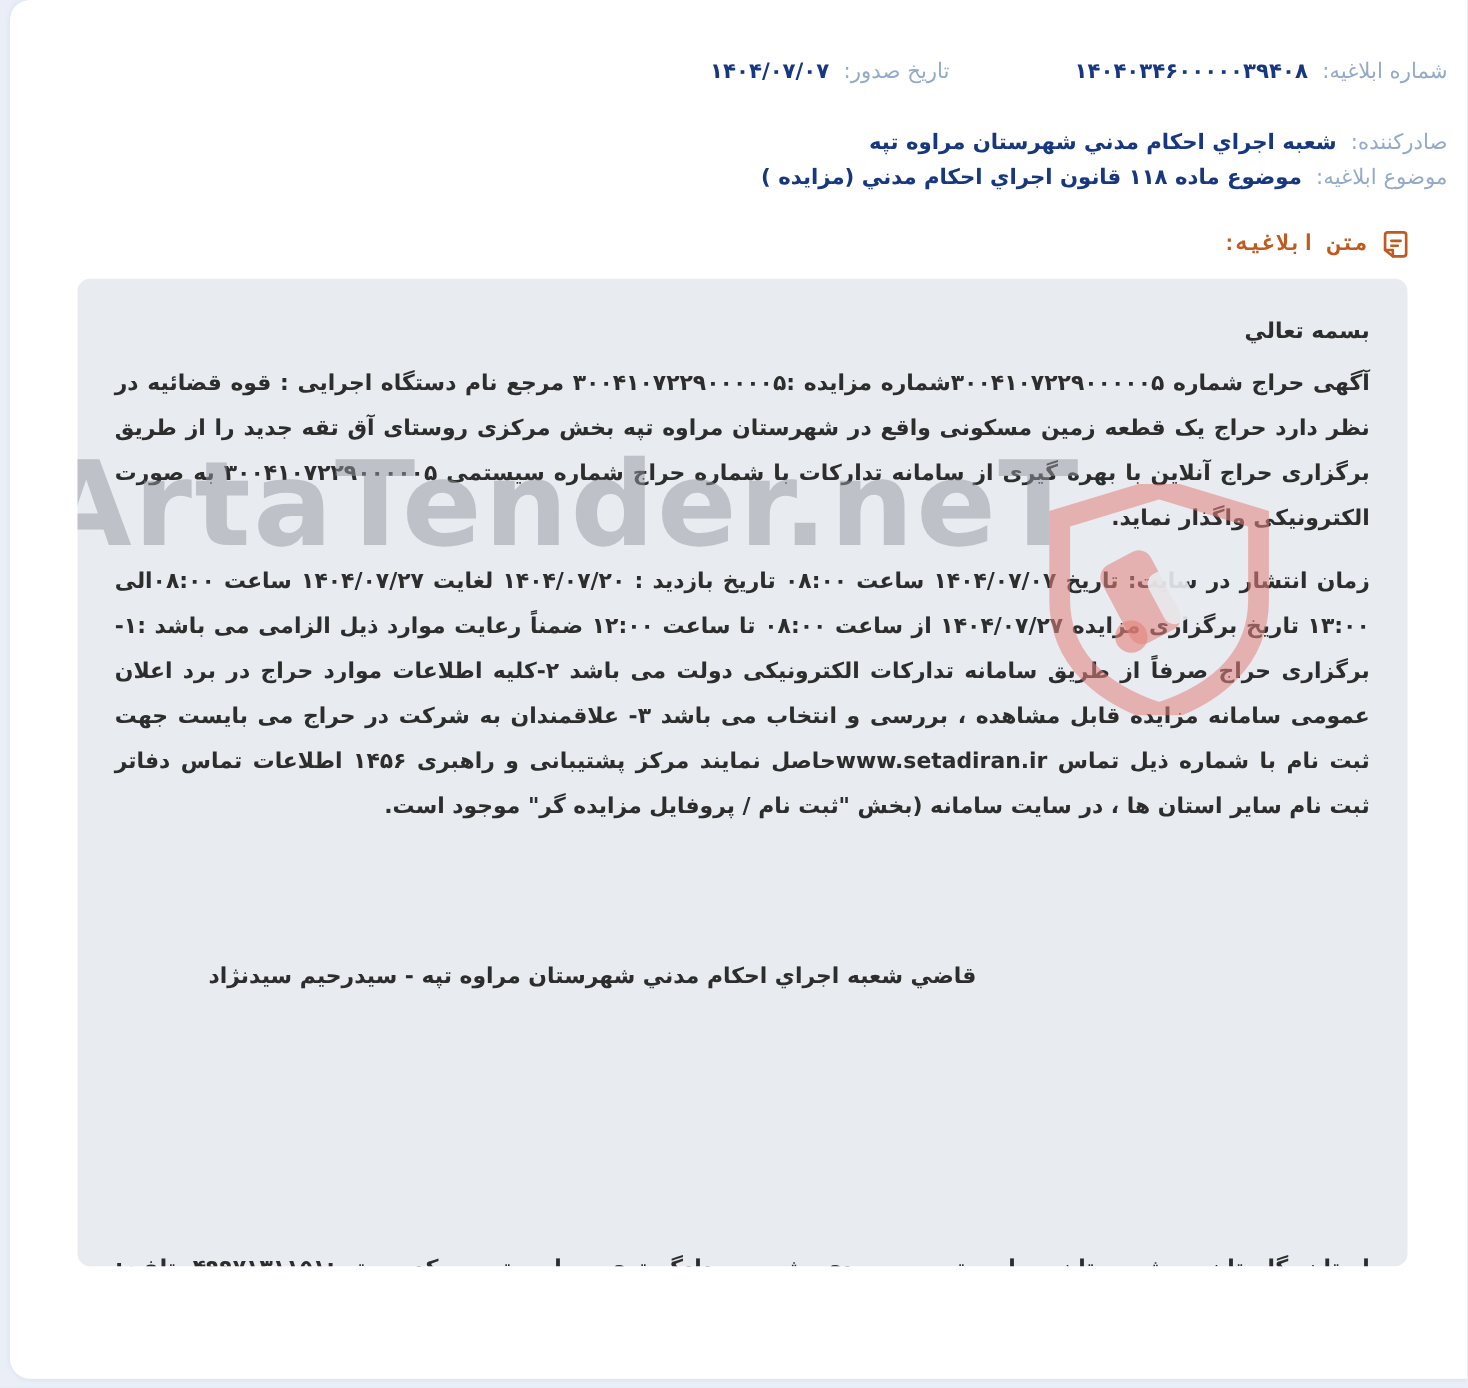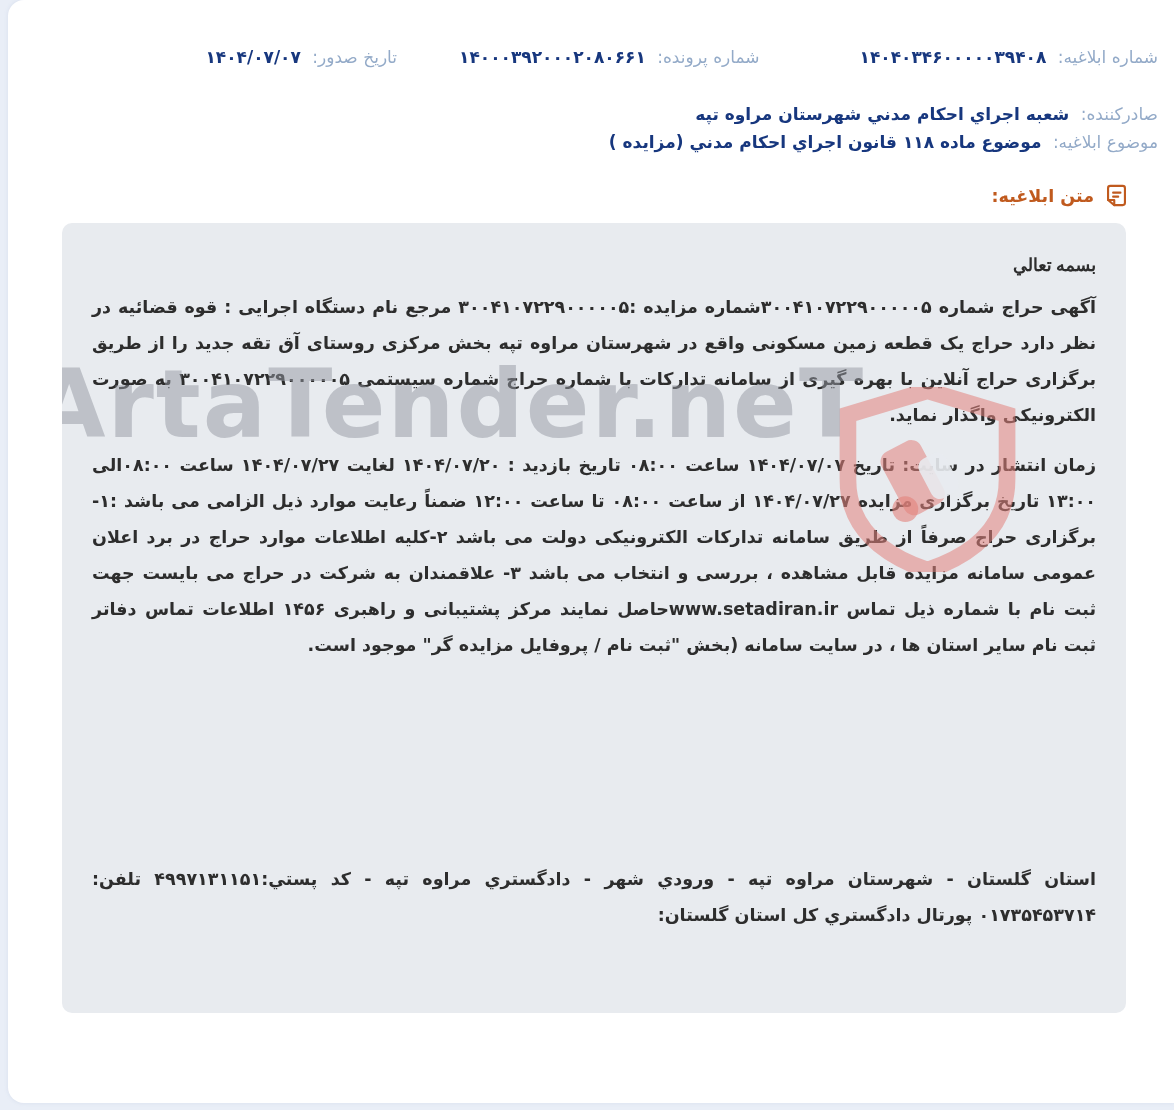--- a/index.html
+++ b/index.html
@@ -19,32 +19,32 @@
   .field{white-space:nowrap;text-align:center;}
   .field-notif{margin-left:100px;}
   .field-case{margin-left:62px;}
   .lbl{color:#93aac8;font-weight:normal;margin-left:6px;}
   .val{color:#17377e;font-weight:bold;}
   .hrow2{padding-right:16px;margin-top:37px;font-size:17px;}
   .hrow3{padding-right:16px;margin-top:8px;font-size:17px;}
   .section-row{
     display:flex;align-items:center;gap:9px;
     padding-right:44px;margin-top:30px;
-    color:#c05a1e;font-weight:bold;font-size:17.5px;
+    color:#c05a1e;font-weight:bold;font-size:17.5px;font-family:Liberation Mono, monospace;
   }
   .section-row svg{flex:0 0 auto;}
   
   .notice-box{
     position:relative;margin:14px 48px 0 54px;height:742px;
     background:#e8ebef;border-radius:10px;
     padding:24px 30px 24px 30px;overflow:hidden;
     color:#2d2d2d;font-weight:bold;font-size:17.5px;line-height:36px;
     text-align:justify;text-justify:inter-word;
   }
-  .bismillah{margin-bottom:6px;font-family:Liberation Serif, serif;}
+  .bismillah{margin-bottom:6px;}
   .para2{margin-top:14px;}
   .judge-line{text-align:right;padding-left:75px;margin-top:100px;text-align:left;direction:rtl;}
   .judge-inner{display:inline-block;direction:rtl;}
   .footer-line{margin-top:198px;}
   
   .watermark{
     position:absolute;left:118px;top:164px;width:850px;height:185px;
     pointer-events:none;z-index:3;display:flex;align-items:flex-start;
   }
   .wm-text{
@@ -56,24 +56,20 @@
 </style>
 </head>
 <body>
 
 <div class="card">
 
   <div class="hrow1">
     <span class="field field-notif">
       <span class="lbl">شماره ابلاغیه:</span>
       <span class="val">۱۴۰۴۰۳۴۶۰۰۰۰۰۳۹۴۰۸</span>
-    </span>
-    <span class="field field-case">
-      <span class="lbl">شماره پرونده:</span>
-      <span class="val">۱۴۰۰۰۳۹۲۰۰۰۲۰۸۰۶۶۱</span>
     </span>
     <span class="field">
       <span class="lbl">تاریخ صدور:</span>
       <span class="val">۱۴۰۴/۰۷/۰۷</span>
     </span>
   </div>
 
   <div class="hrow2">
     <span class="lbl">صادرکننده:</span>
     <span class="val">شعبه اجراي احکام مدني شهرستان مراوه تپه</span>
@@ -93,20 +89,21 @@
         <path d="M4.5 16 L10 16 L10 20.5"></path>
       </svg>
     </span>
     <span>متن ابلاغیه:</span>
   </div>
 
   <div class="notice-box">
     <div class="bismillah">بسمه تعالي</div>
     <div class="para1">آگهی حراج شماره ۳۰۰۴۱۰۷۲۲۹۰۰۰۰۰۵شماره مزایده :۳۰۰۴۱۰۷۲۲۹۰۰۰۰۰۵ مرجع  نام دستگاه اجرایی : قوه قضائیه در نظر دارد حراج یک قطعه زمین مسکونی واقع در شهرستان مراوه تپه بخش مرکزی روستای آق تقه جدید را از طریق برگزاری حراج آنلاین با بهره گیری از سامانه تدارکات با شماره حراج شماره سیستمی ۳۰۰۴۱۰۷۲۲۹۰۰۰۰۰۵ به صورت الکترونیکی واگذار نماید.</div>
     <div class="para2">زمان انتشار در سایت: تاریخ ۱۴۰۴/۰۷/۰۷ ساعت ۰۸:۰۰ تاریخ بازدید : ۱۴۰۴/۰۷/۲۰ لغایت ۱۴۰۴/۰۷/۲۷ ساعت ۰۸:۰۰الی ۱۳:۰۰  تاریخ برگزاری مزایده ۱۴۰۴/۰۷/۲۷ از ساعت ۰۸:۰۰ تا ساعت ۱۲:۰۰ ضمناً رعایت موارد ذیل الزامی می باشد :۱- برگزاری حراج صرفاً از طریق سامانه تدارکات الکترونیکی دولت می باشد ۲-کلیه اطلاعات موارد حراج در برد اعلان عمومی سامانه مزایده قابل مشاهده ، بررسی و انتخاب می باشد ۳- علاقمندان به شرکت در حراج می بایست جهت ثبت نام با شماره ذیل تماس   www.setadiran.irحاصل نمایند مرکز پشتیبانی و راهبری ۱۴۵۶ اطلاعات تماس دفاتر ثبت نام سایر استان ها ، در سایت سامانه (بخش "ثبت نام / پروفایل مزایده گر" موجود است.</div>
+    <div class="judge-line"><span class="judge-inner">قاضي شعبه اجراي احکام مدني شهرستان مراوه تپه - سیدرحیم سیدنژاد</span></div>
     <div class="footer-line">استان گلستان - شهرستان مراوه تپه - ورودي شهر - دادگستري مراوه تپه - کد پستي:۴۹۹۷۱۳۱۱۵۱ تلفن: ۰۱۷۳۵۴۵۳۷۱۴ پورتال دادگستري کل استان گلستان:</div>
 
     <div class="watermark">
       <span style="display:inline-flex;">
         <svg width="205" height="185" viewBox="0 0 100 100">
           <path d="M50 2 L93 15 V50 C93 76 74 91 50 99 C26 91 7 76 7 50 V15 Z" fill="none" stroke="rgba(226,130,124,0.55)" stroke-width="9"></path>
           <rect x="30" y="30" width="24" height="38" rx="6" transform="rotate(-28 42 49)" fill="rgba(226,130,124,0.55)"></rect>
           <rect x="48" y="36" width="16" height="24" rx="5" transform="rotate(-28 56 48)" fill="rgba(232,235,239,0.9)"></rect>
           <circle cx="38" cy="66" r="7" fill="rgba(226,130,124,0.6)"></circle>
         </svg>

